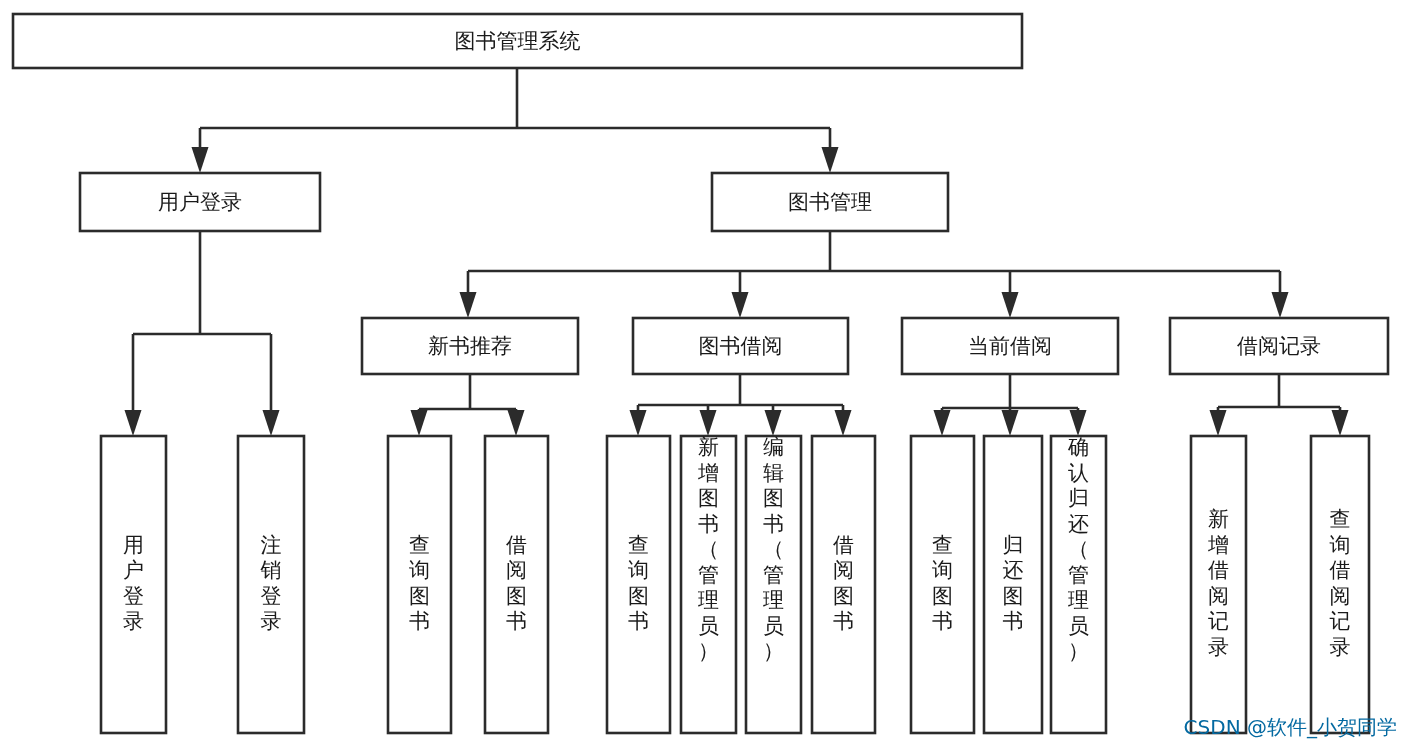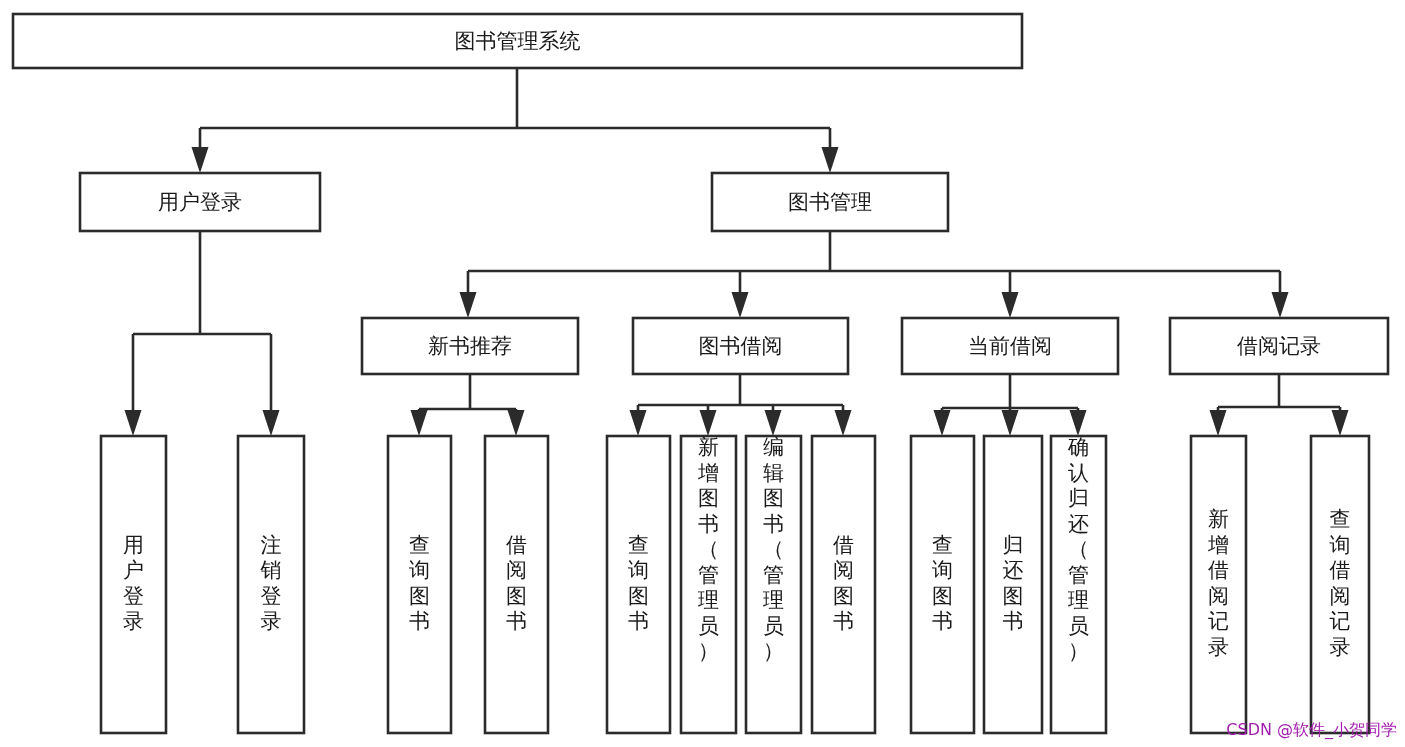--- a/index.html
+++ b/index.html
@@ -48,22 +48,22 @@
   .node-label-v {
     fill: #1a1a1a;
     font-size: 21px;
     font-family: "DejaVu Sans", "Liberation Sans", sans-serif;
     text-anchor: middle;
   }
   .watermark-text {
     position: absolute;
     right: 8px;
     bottom: 6px;
-    color: #a21caf;
-    font-size: 16px;
+    color: #0369a1;
+    font-size: 20px;
     font-family: "DejaVu Sans", "Liberation Sans", sans-serif;
     white-space: nowrap;
     user-select: none;
   }
 </style>
 </head>
 <body>
 
 <div id="diagram-root">
   <svg id="tree-svg" viewBox="0 0 1405 747">

